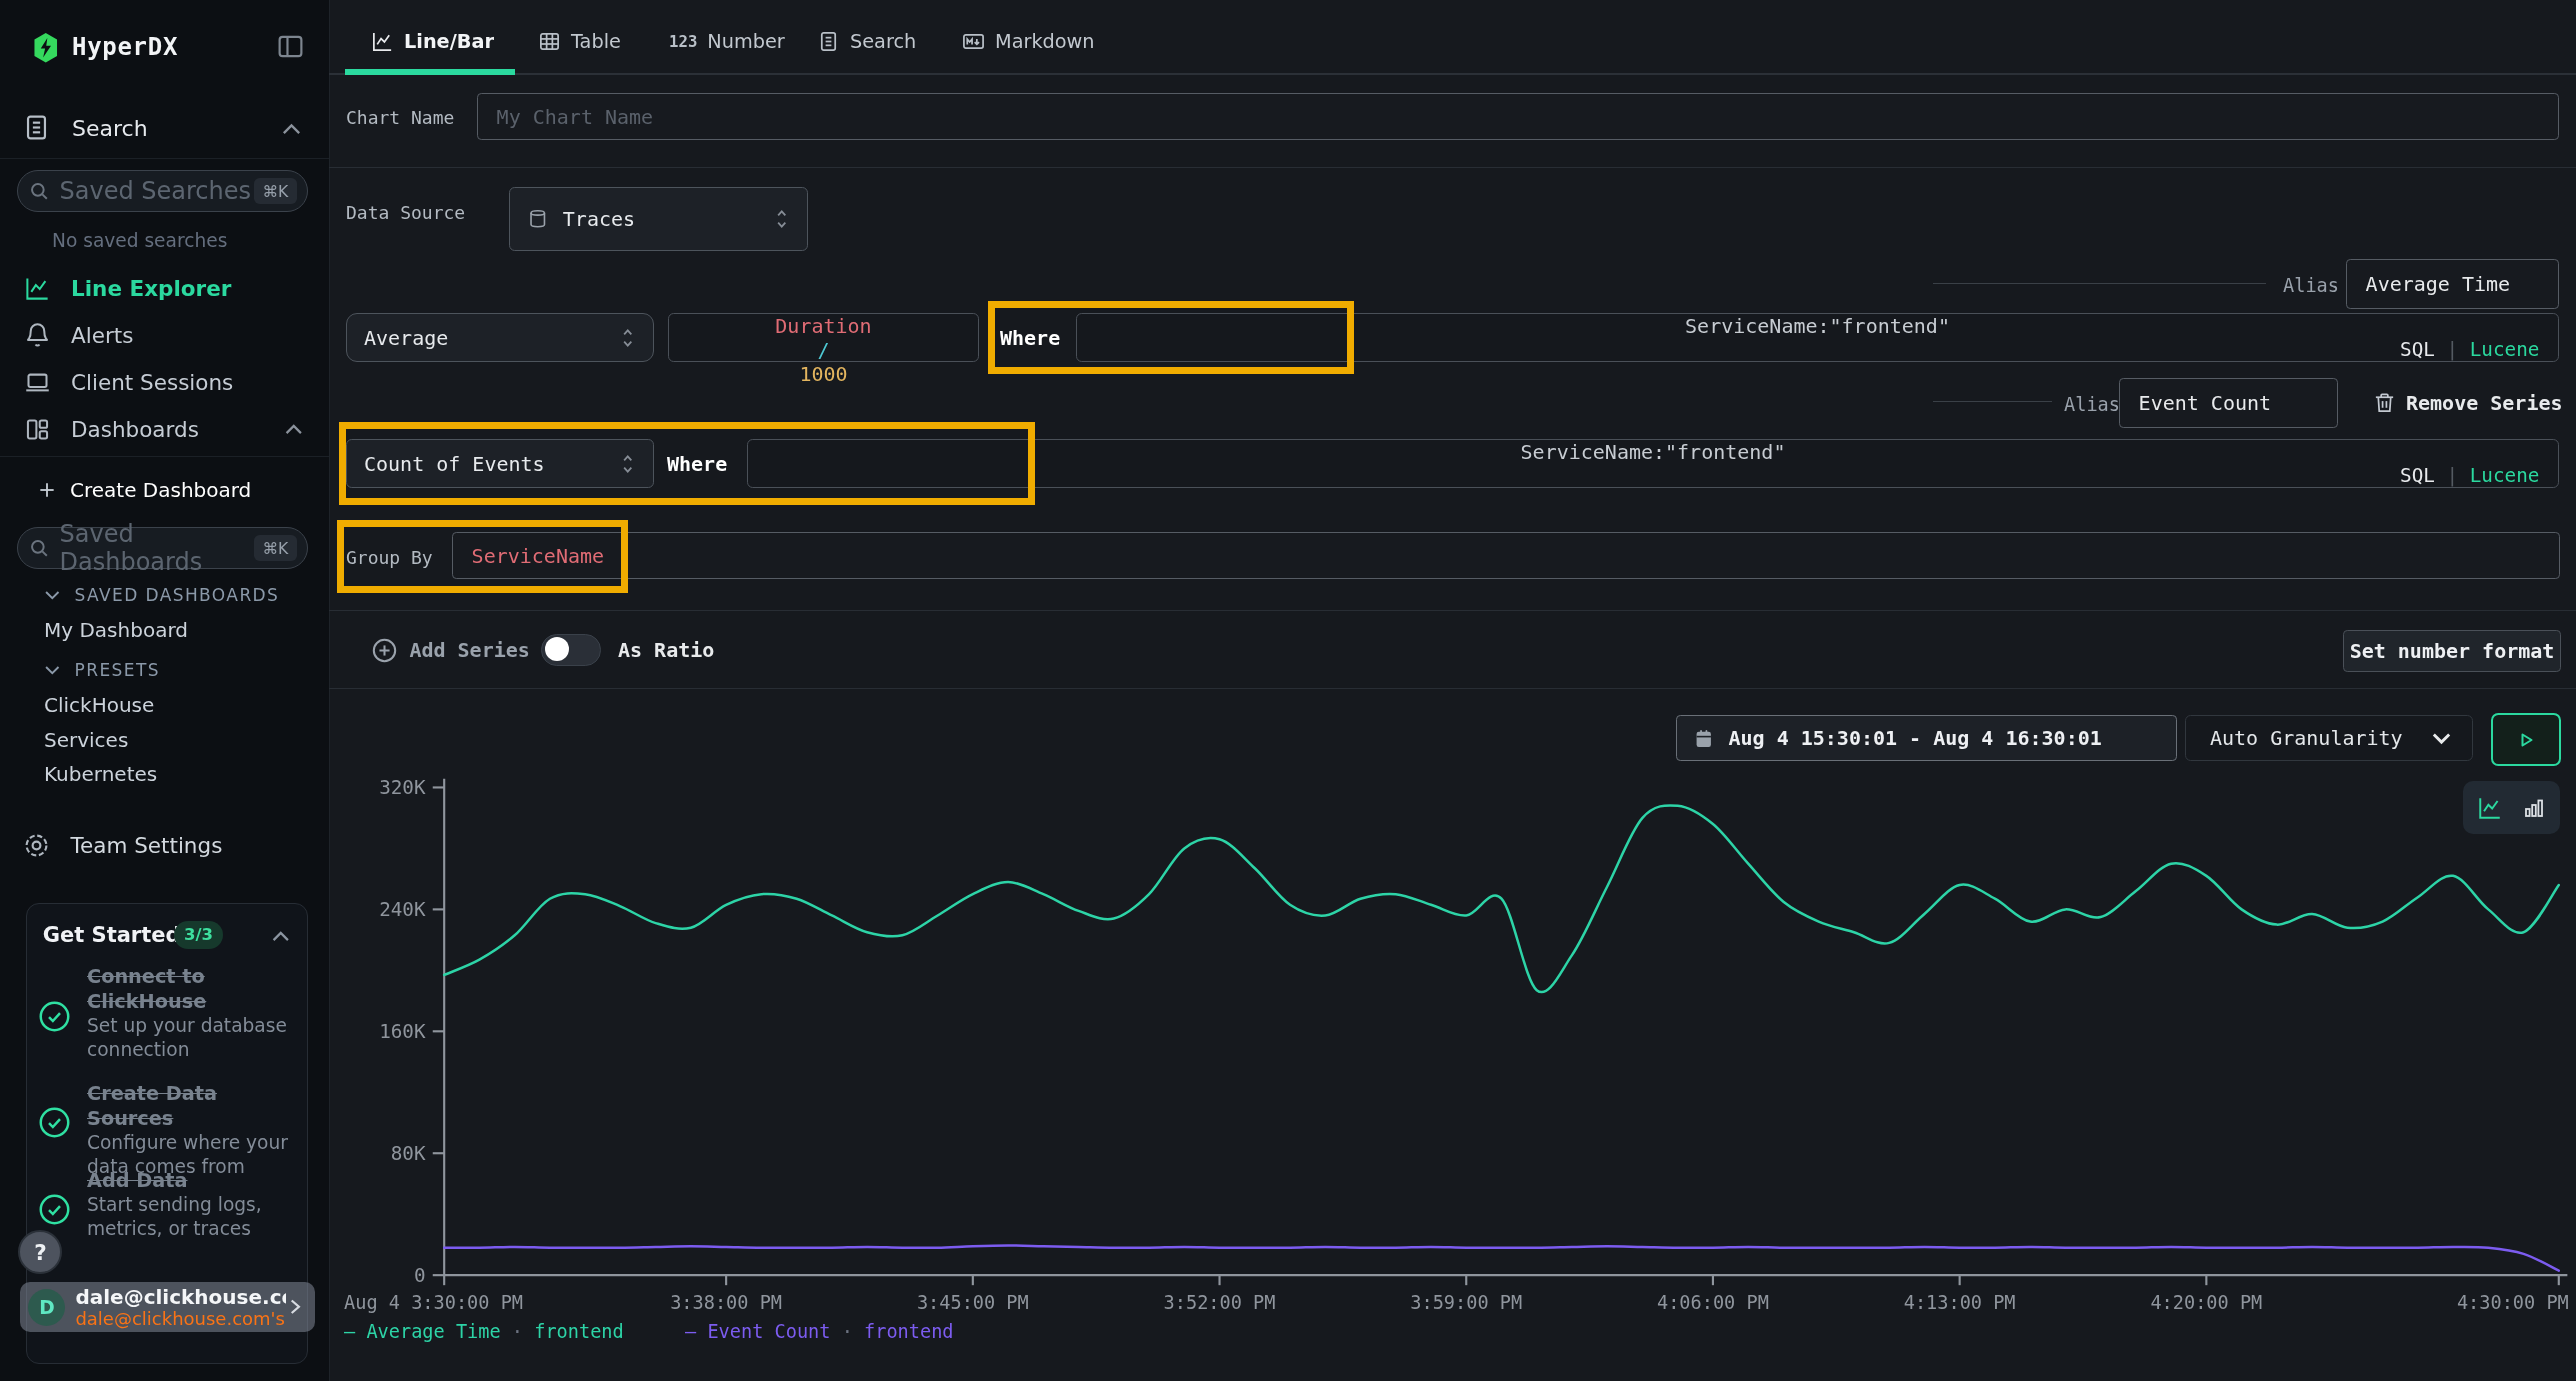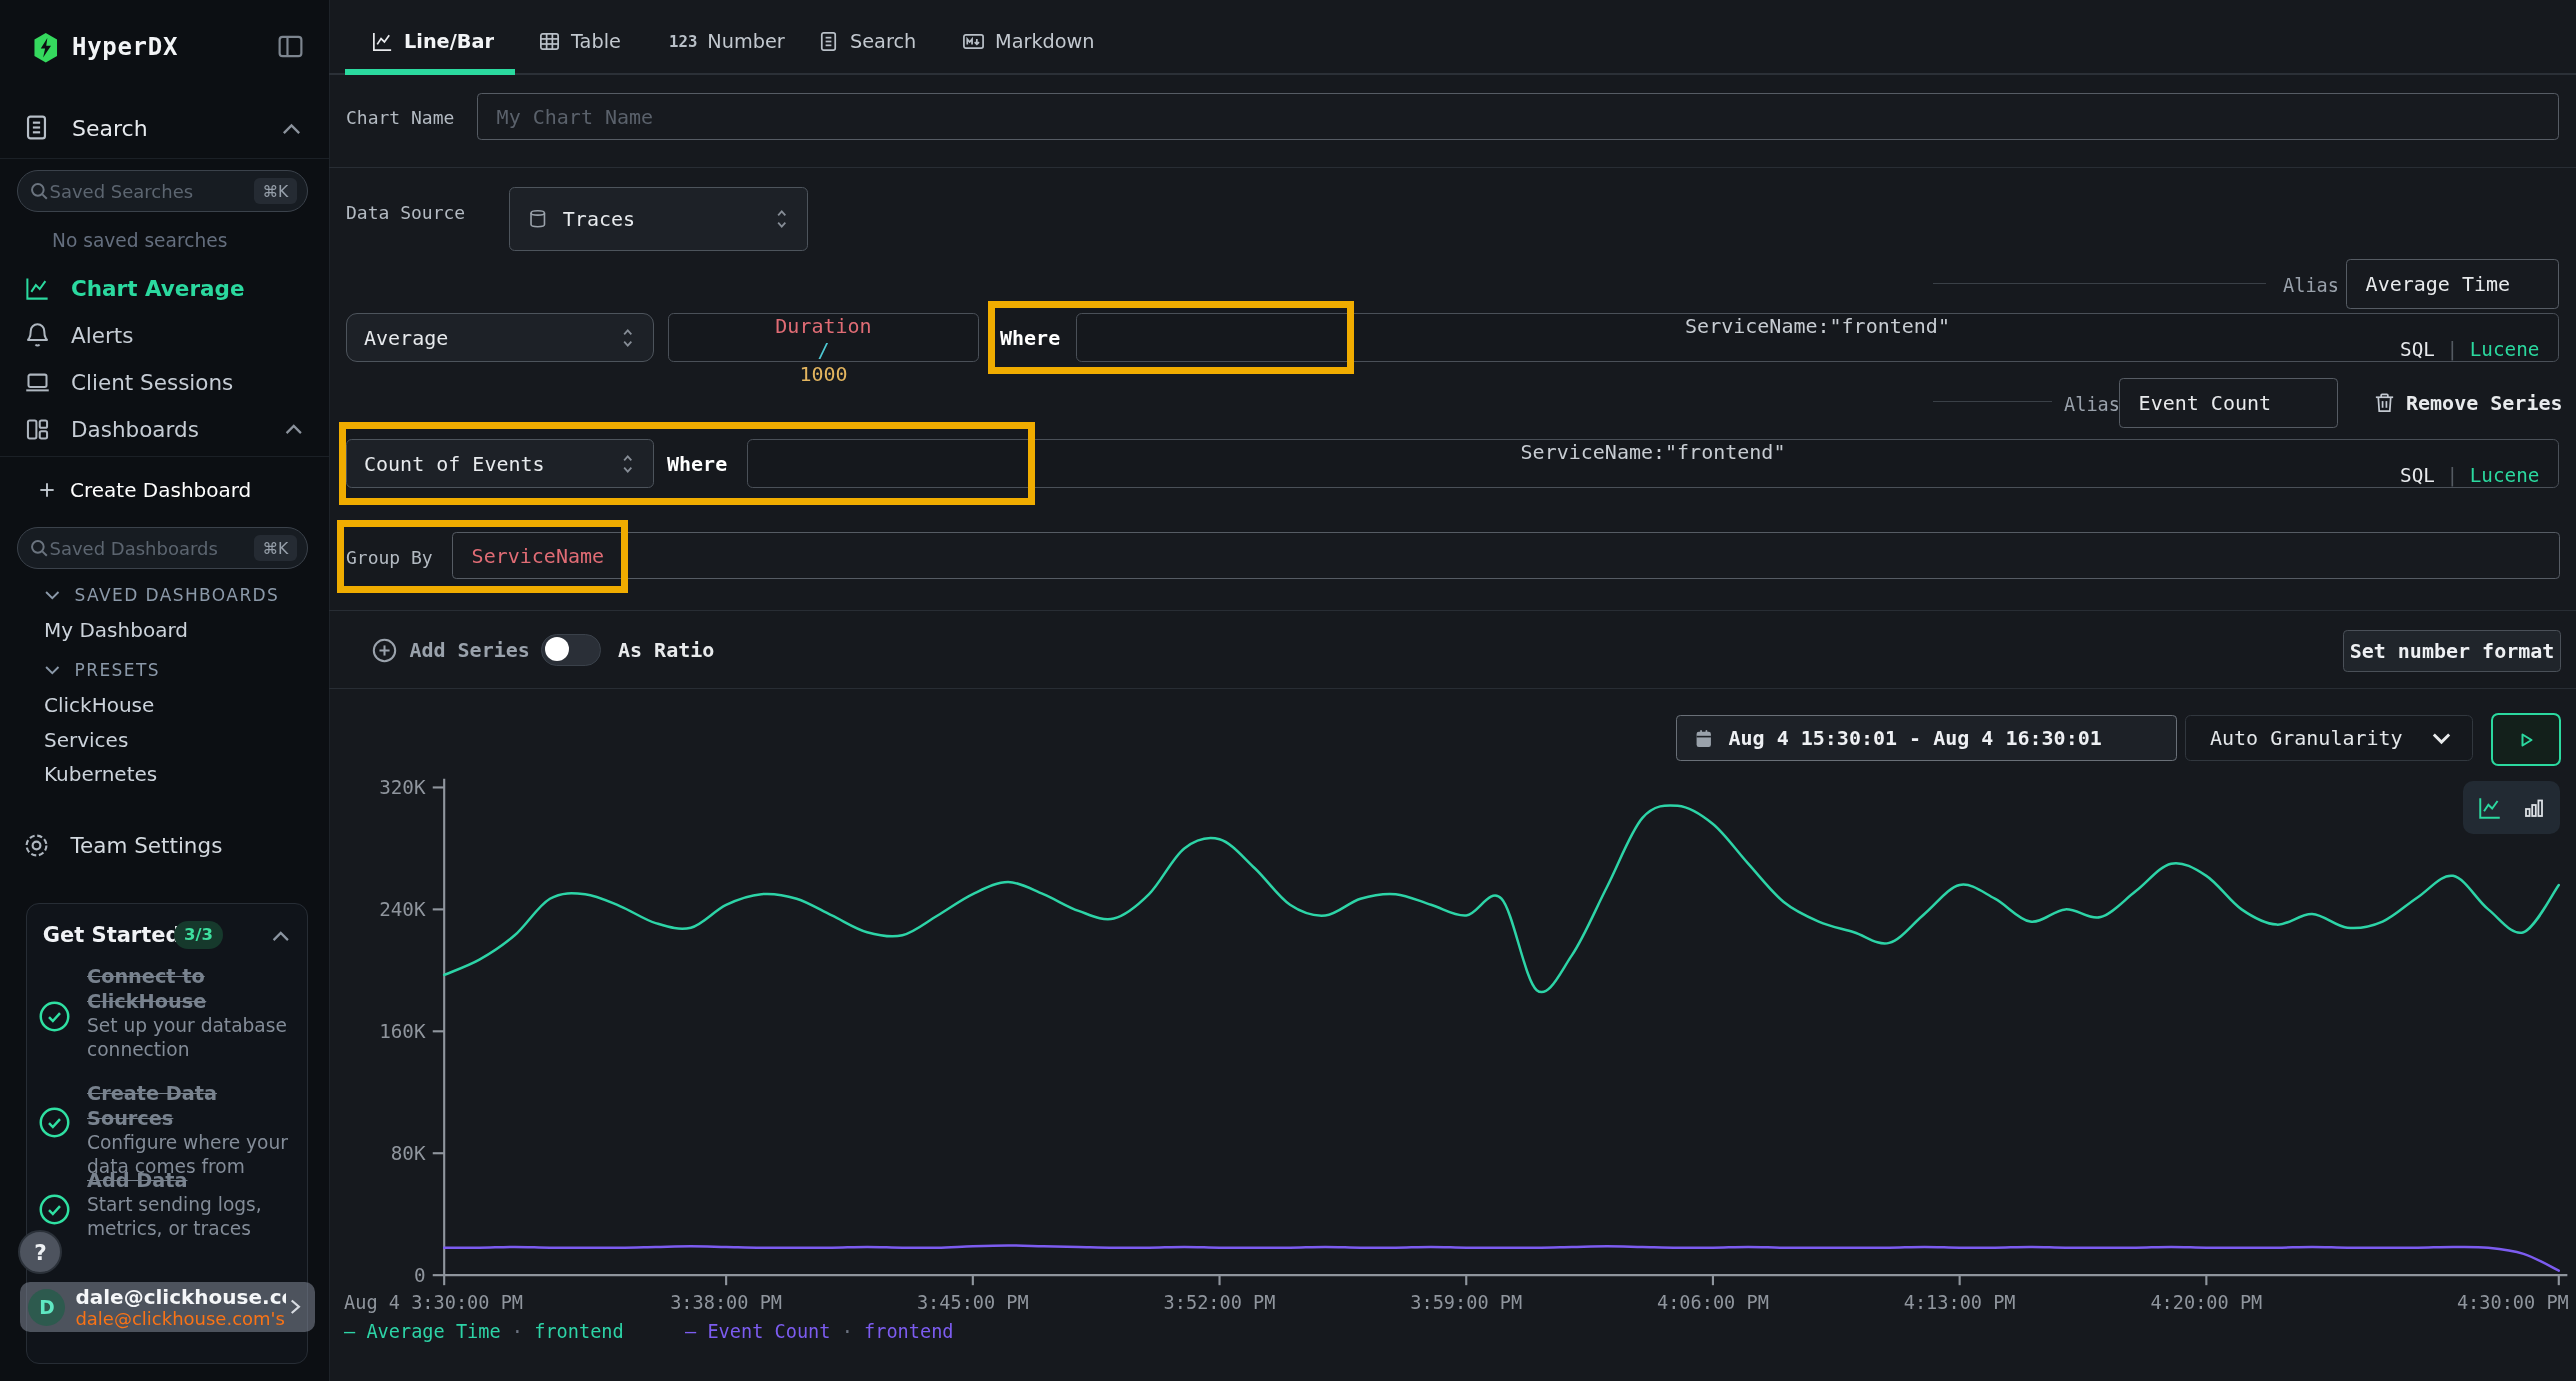--- a/index.html
+++ b/index.html
@@ -8,21 +8,21 @@
   .abs{position:absolute;}
   .mono{font-family:"DejaVu Sans Mono","Liberation Mono",monospace;}
   
   .sidebar{left:0;top:0;width:329px;height:1381px;background:#0c0f13;border-right:1.4px solid #1e2329;}
   .logo-text{left:72px;top:31.5px;font-size:24px;font-weight:bold;color:#f2f4f6;line-height:31.5px;letter-spacing:0.7px;}
   .icon-btn{display:flex;align-items:center;justify-content:center;}
   .collapse-btn{left:273px;top:29px;width:34px;height:34px;color:#7d858f;}
   .side-head-label{font-size:22px;color:#e6e9ed;line-height:31.5px;}
   .sdivider{left:0;width:329px;height:1.4px;background:#1b2026;}
   .pill{left:17px;width:291px;height:42px;border-radius:21px;background:#171c22;border:1.4px solid #3b424b;display:flex;align-items:center;padding:0 10px;box-sizing:border-box;}
-  .pill .ph{color:#5c6570;font-size:18px;flex:1;}
+  .pill .ph{color:#5c6570;font-size:24px;margin-left:10px;flex:1;}
   .kbd{background:#252b33;border-radius:5.7px;color:#97a0ab;font-size:15.7px;padding:3.6px 8.6px;}
   .navrow{left:0;width:328px;height:47px;display:flex;align-items:center;}
   .navrow .nicon{margin-left:24px;width:27px;height:27px;color:#aeb6bf;}
   .navrow .nlabel{margin-left:20px;font-size:21.5px;color:#c6cdd5;}
   .navrow.active .nlabel{color:var(--accent);font-weight:bold;}
   .navrow.active .nicon{color:var(--accent);}
   .sec-head{font-size:17px;letter-spacing:1.4px;color:#8b99a9;}
   .side-item{font-size:20px;color:#ccd3db;line-height:34px;}
   .gs-panel{left:26px;top:903px;width:282px;height:461px;border-radius:13px;background:#10141a;border:1.4px solid #272d35;box-sizing:border-box;}
   .gs-title{left:15.7px;top:18.6px;font-size:21px;font-weight:bold;color:#f0f2f5;}
@@ -107,21 +107,21 @@
     <span class="ph">Saved Searches</span>
     <span class="kbd">⌘K</span>
   </div>
   <div class="abs" style="left:52px;top:230px;font-size:18.6px;color:#646e7e;">No saved searches</div>
 
   <div class="abs navrow active" style="top:265px;">
     <svg class="nicon" viewBox="0 0 24 24" fill="none" stroke="currentColor" stroke-width="1.8">
         <path d="M3 3v18h18"></path>
         <path d="M6.5 15l4-6 3.5 3.5 5-7"></path>
       </svg>
-    <span class="nlabel">Chart Average</span>
+    <span class="nlabel">Line Explorer</span>
   </div>
   <div class="abs navrow" style="top:312px;">
     <svg class="nicon" viewBox="0 0 24 24" fill="none" stroke="currentColor" stroke-width="1.8">
         <path d="M18 8a6 6 0 0 0-12 0c0 7-3 8-3 8h18s-3-1-3-8"></path>
         <path d="M13.7 20a2 2 0 0 1-3.4 0"></path>
       </svg>
     <span class="nlabel">Alerts</span>
   </div>
   <div class="abs navrow" style="top:359px;">
     <svg class="nicon" viewBox="0 0 24 24" fill="none" stroke="currentColor" stroke-width="1.8">

